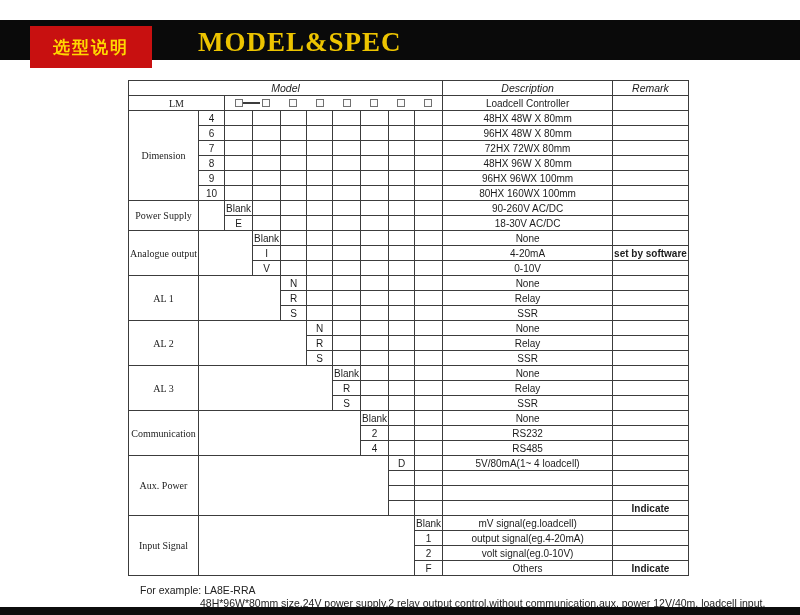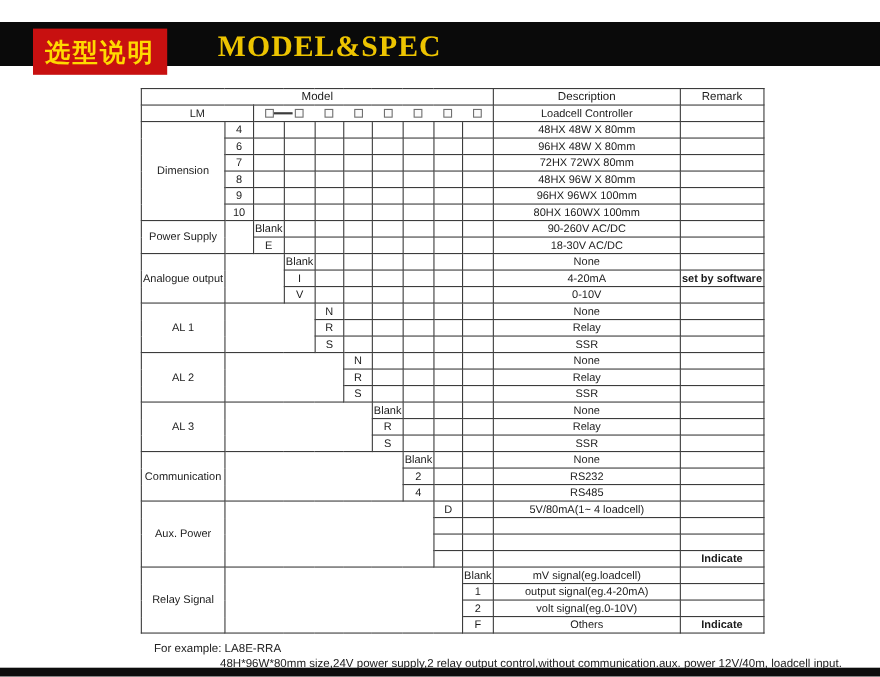--- a/index.html
+++ b/index.html
@@ -18,21 +18,21 @@
     background: #0a0a0a;
   }
   .tag-box {
     position: absolute; top: 26px; left: 30px;
     width: 122px; height: 42px;
     background: #c81010;
     display: flex; align-items: center; justify-content: center;
     z-index: 2;
   }
   .tag-text {
-    color: #ffd900; font-size: 23px; font-weight: bold;
+    color: #ffd900; font-size: 17px; font-weight: bold;
     letter-spacing: 2px; white-space: nowrap;
   }
   .banner-title {
     position: absolute; top: 27px; left: 198px;
     color: #edc400;
     font-family: "Liberation Serif", serif;
     font-size: 27px; font-weight: bold; letter-spacing: 1px;
     z-index: 2;
   }
 
@@ -42,24 +42,25 @@
     border-collapse: collapse; table-layout: fixed;
   }
   table.spec th, table.spec td {
     border: 1px solid #3c3c3c;
     font-size: 10px; color: #1c1c1c;
     height: 15px; padding: 0 1px;
     text-align: center; vertical-align: middle;
     white-space: nowrap; overflow: hidden;
     background: #ffffff;
   }
-  table.spec th { font-weight: normal; font-size: 10.5px; }
+  table.spec th { font-weight: normal; font-size: 10.5px; font-style: italic; }
   td.accent {
     background: #48c3ee;
     font-size: 9.5px;
+    font-family: Liberation Serif, serif;
   }
   td.desc { font-size: 10px; }
   td.remark { font-size: 10px; font-weight: bold; }
   col.c-label  { width: 70px; }
   col.c-code   { width: 26px; }
   col.c-desc   { width: 170px; }
   col.c-remark { width: 68px; }
 
   
   td.cb-cell { padding: 0; }
@@ -435,21 +436,21 @@
     <td class="remark"></td>
   </tr>
   <tr>
     <td></td>
     <td></td>
     <td class="desc"></td>
     <td class="remark">Indicate</td>
   </tr>
 
   <tr>
-    <td rowspan="4" class="accent">Relay Signal</td>
+    <td rowspan="4" class="accent">Input Signal</td>
     <td rowspan="4" colspan="8"></td>
     <td>Blank</td>
     <td class="desc">mV signal(eg.loadcell)</td>
     <td class="remark"></td>
   </tr>
   <tr>
     <td>1</td>
     <td class="desc">output signal(eg.4-20mA)</td>
     <td class="remark"></td>
   </tr>

